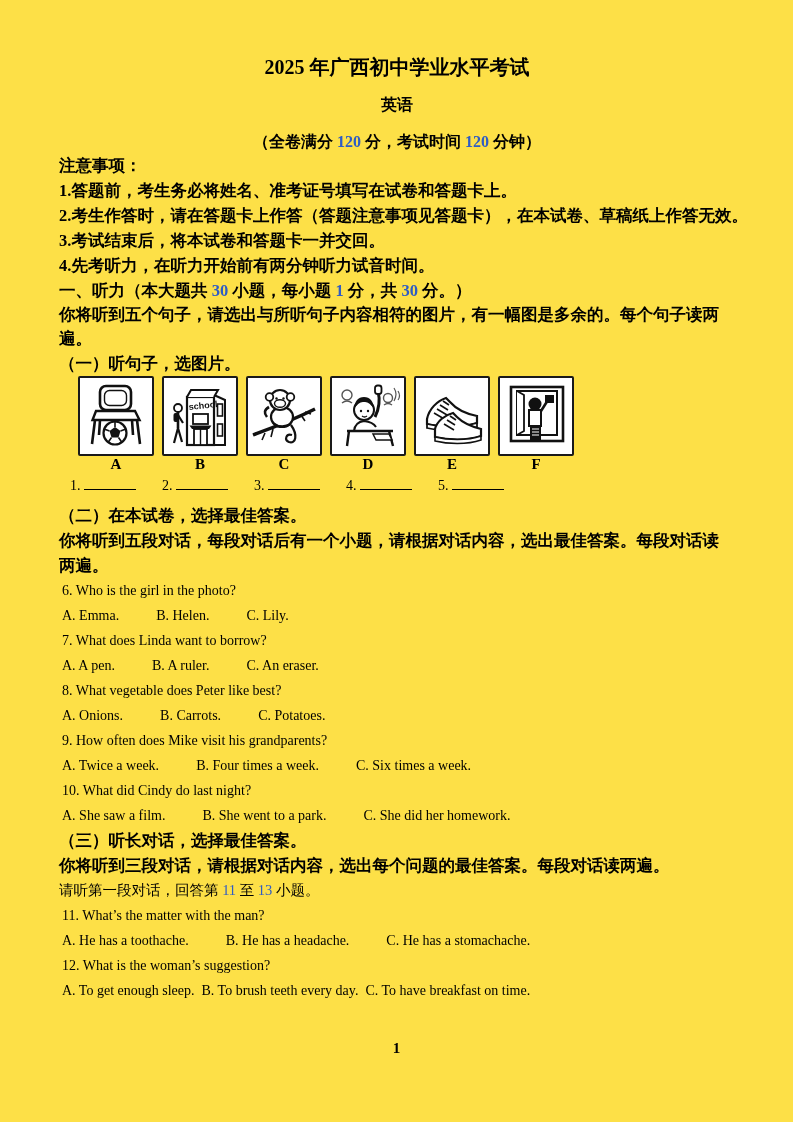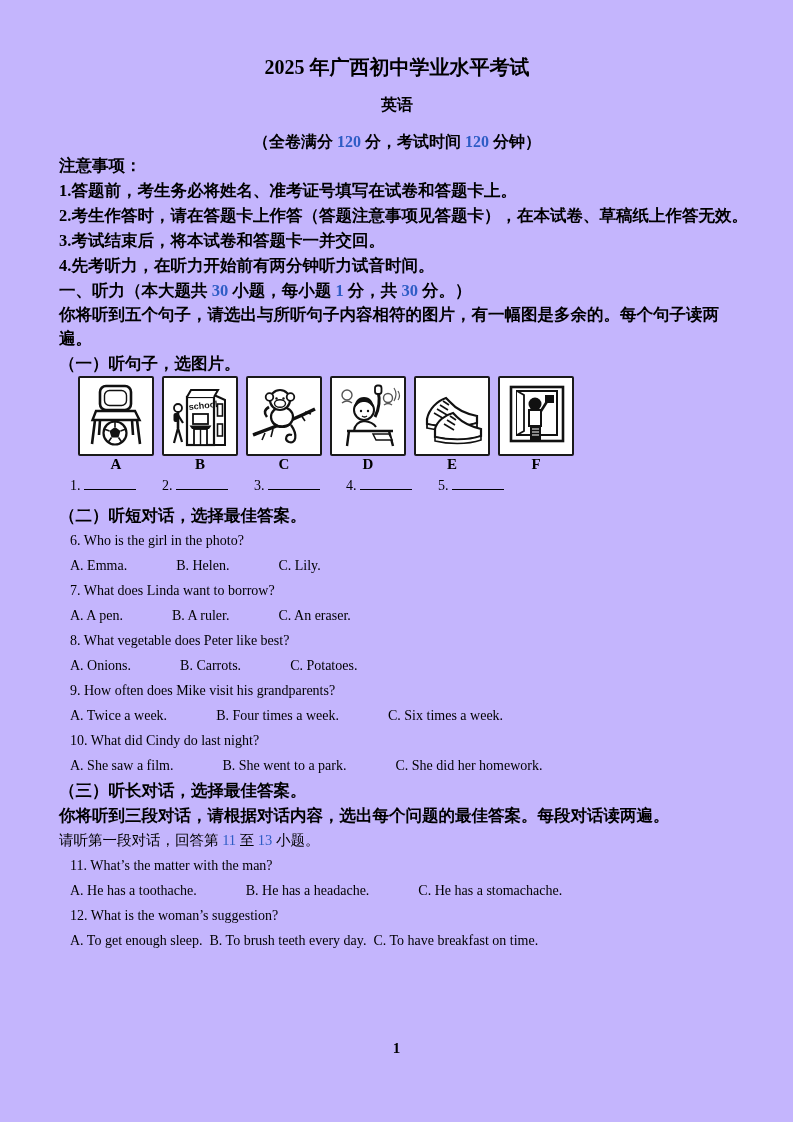--- a/index.html
+++ b/index.html
@@ -1,51 +1,51 @@
 <!DOCTYPE html>
 <html><head>
 <meta charset="utf-8">
 <style>
   * { box-sizing: border-box; }
   html, body { margin: 0; padding: 0; background: #ffffff; }
   .page {
     position: relative;
     width: 793px; height: 1122px;
-    background: #c4b5fd;
+    background: #fde047;
     color: #000;
     font-family: "Liberation Serif", serif;
     overflow: hidden;
   }
   .content { padding: 0 58px 0 59px; }
   .center { text-align: center; }
   .title   { margin-top: 54px; font-size: 20px; font-weight: 700; line-height: 26px; }
   .subject { margin-top: 12px; font-size: 16px; font-weight: 700; line-height: 26px; }
   .info    { margin-top: 13px; font-size: 16px; font-weight: 700; line-height: 22px; }
   .zh-b { font-size: 16.5px; font-weight: 700; line-height: 25px; }
   .zh-r { font-size: 14.5px; line-height: 25px; }
-  .en   { font-size: 14px; line-height: 25px; margin-left: 11px; }
+  .en   { font-size: 14px; line-height: 25px; margin-left: 3px; }
   .nowrap { white-space: nowrap; }
   .lh24 { line-height: 24px; }
   .num { color: #2e5cc5; }
   .mt9 { margin-top: 9px; }
   .pics { display: flex; gap: 8px; margin-left: 19px; }
   .pic {
     width: 76px; height: 80px;
     border: 2px solid #1a1a1a; border-radius: 2px;
     background: #fff;
     display: flex; align-items: center; justify-content: center;
     flex: 0 0 auto;
   }
   .pic svg { width: 66px; height: 66px; display: block; }
   .pic-letters { display: flex; gap: 8px; margin-left: 19px; }
   .pic-letters span { width: 76px; text-align: center; font-weight: 700; font-size: 15px; line-height: 17px; }
   .blanks { display: flex; margin: 5px 0 0 11px; font-size: 14px; line-height: 16px; }
   .blank-item { width: 92px; }
   .blank-line { display: inline-block; width: 52px; height: 12px; border-bottom: 1.4px solid #000; margin-left: 3px; }
-  .opts { display: flex; gap: 49px; }
+  .opts { display: flex; gap: 37px; }
   .opts.tight { gap: 7px; }
   .pagenum {
     position: absolute; top: 1036px; left: 0; width: 100%;
     text-align: center; font-size: 15px; font-weight: 700; line-height: 25px;
   }
 </style>
 </head>
 <body>
 
 <div class="page">
@@ -181,21 +181,22 @@
     </div>
 
     <div class="blanks">
       <div class="blank-item"><span>1.</span><span class="blank-line"></span></div>
       <div class="blank-item"><span>2.</span><span class="blank-line"></span></div>
       <div class="blank-item"><span>3.</span><span class="blank-line"></span></div>
       <div class="blank-item"><span>4.</span><span class="blank-line"></span></div>
       <div class="blank-item"><span>5.</span><span class="blank-line"></span></div>
     </div>
 
-    <div class="zh-b nowrap mt9">（二）听短对话，选择最佳答案。</div>
+    <div class="zh-b nowrap mt9">（二）在本试卷，选择最佳答案。</div>
+    <div class="zh-b">你将听到五段对话，每段对话后有一个小题，请根据对话内容，选出最佳答案。每段对话读两遍。</div>
 
     <div class="en">6. Who is the girl in the photo?</div>
     <div class="en opts">
       <span>A. Emma.</span>
       <span>B. Helen.</span>
       <span>C. Lily.</span>
     </div>
 
     <div class="en">7. What does Linda want to borrow?</div>
     <div class="en opts">

